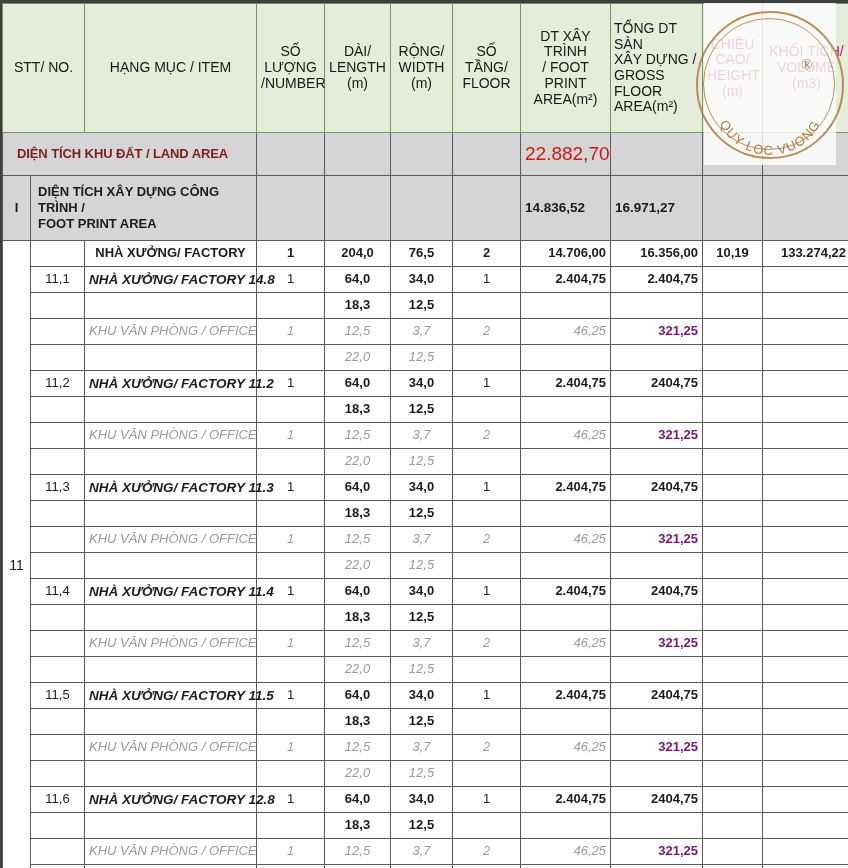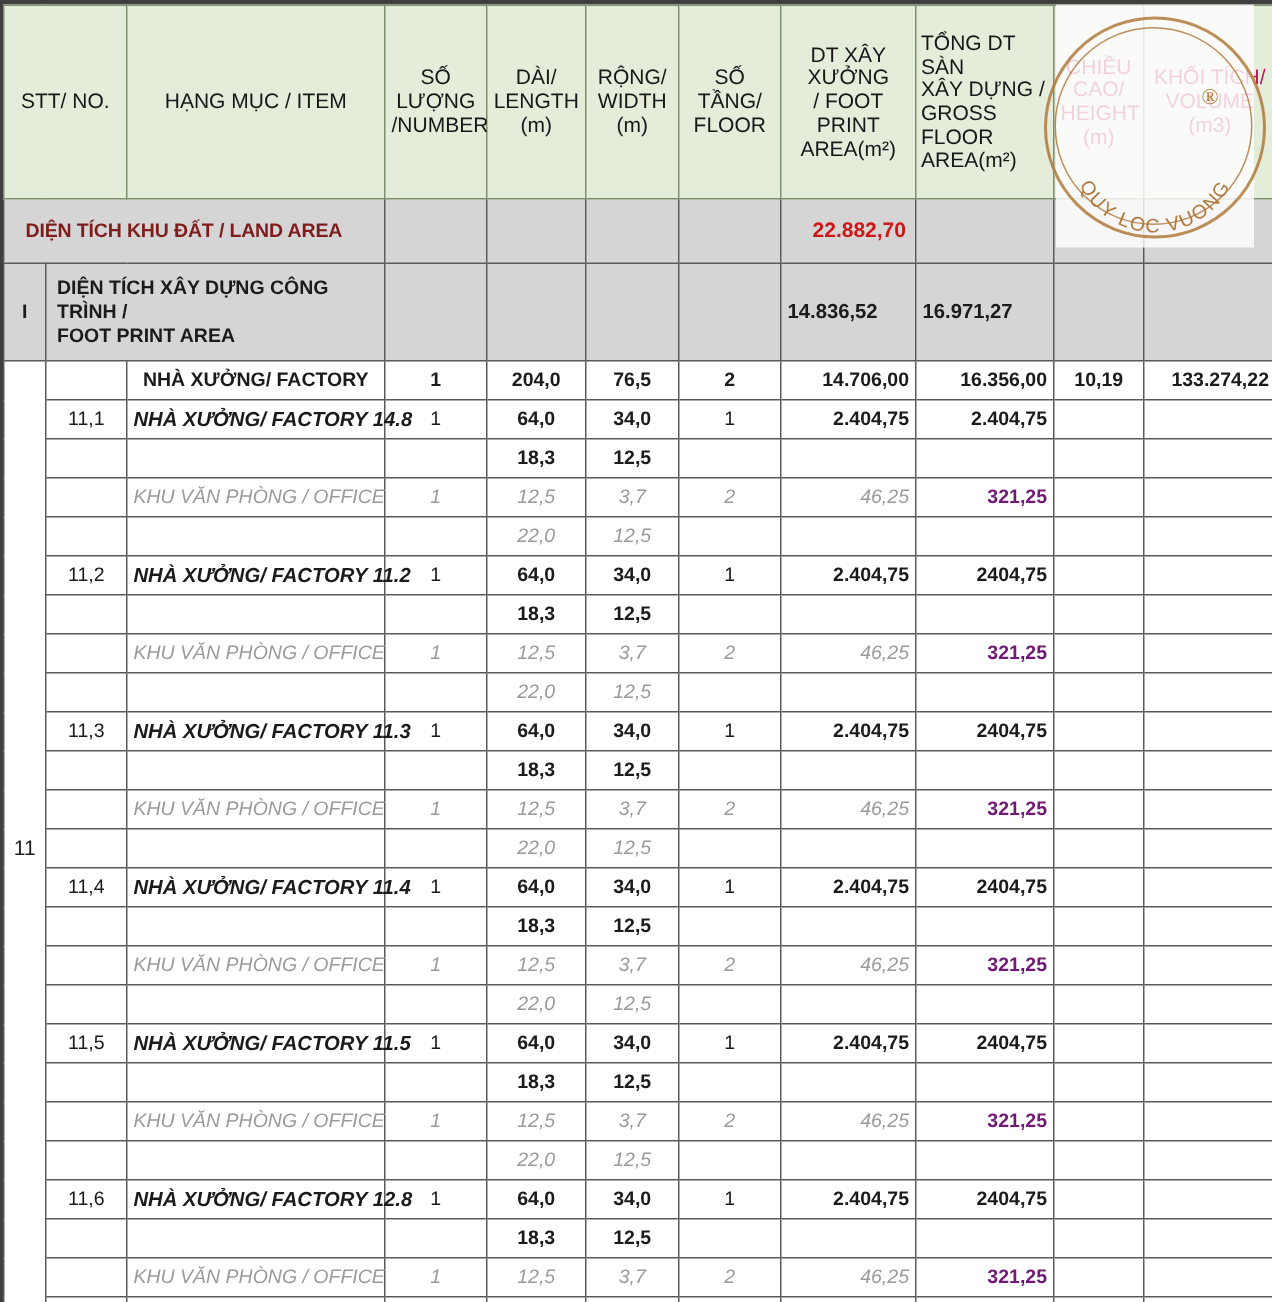--- a/index.html
+++ b/index.html
@@ -80,22 +80,22 @@
   tr.landrow td.land-label {
     color: #7f1d1d;
     font-weight: bold;
     font-size: 13px;
     text-align: left;
     padding-left: 14px;
     letter-spacing: -0.1px;
   }
   tr.landrow td.land-val {
     color: #d01515;
-    font-weight: bold;
-    font-size: 14px;
+    font-weight: normal;
+    font-size: 19px;
     text-align: right;
     padding-right: 6px;
   }
 
   
   tr.sectionrow td {
     background: #d5d5d5;
     height: 64px;
     border-color: #5a5a5a;
   }
@@ -249,21 +249,21 @@
           <td colspan="1" class="hdr">
             <span class="hdr-line">RỘNG/</span>
             <span class="hdr-line">WIDTH</span>
             <span class="hdr-line">(m)</span>
           </td>
           <td colspan="1" class="hdr">
             <span class="hdr-line">SỐ TẦNG/</span>
             <span class="hdr-line">FLOOR</span>
           </td>
           <td colspan="1" class="hdr">
-            <span class="hdr-line">DT XÂY XƯỞNG</span>
+            <span class="hdr-line">DT XÂY TRÌNH</span>
             <span class="hdr-line">/ FOOT PRINT</span>
             <span class="hdr-line">AREA(m²)</span>
           </td>
           <td colspan="1" class="hdr hdr-gross">
             <span class="hdr-line">TỔNG DT SÀN</span>
             <span class="hdr-line">XÂY DỰNG /</span>
             <span class="hdr-line">GROSS FLOOR</span>
             <span class="hdr-line">AREA(m²)</span>
           </td>
           <td colspan="1" class="hdr hdr-faded">

